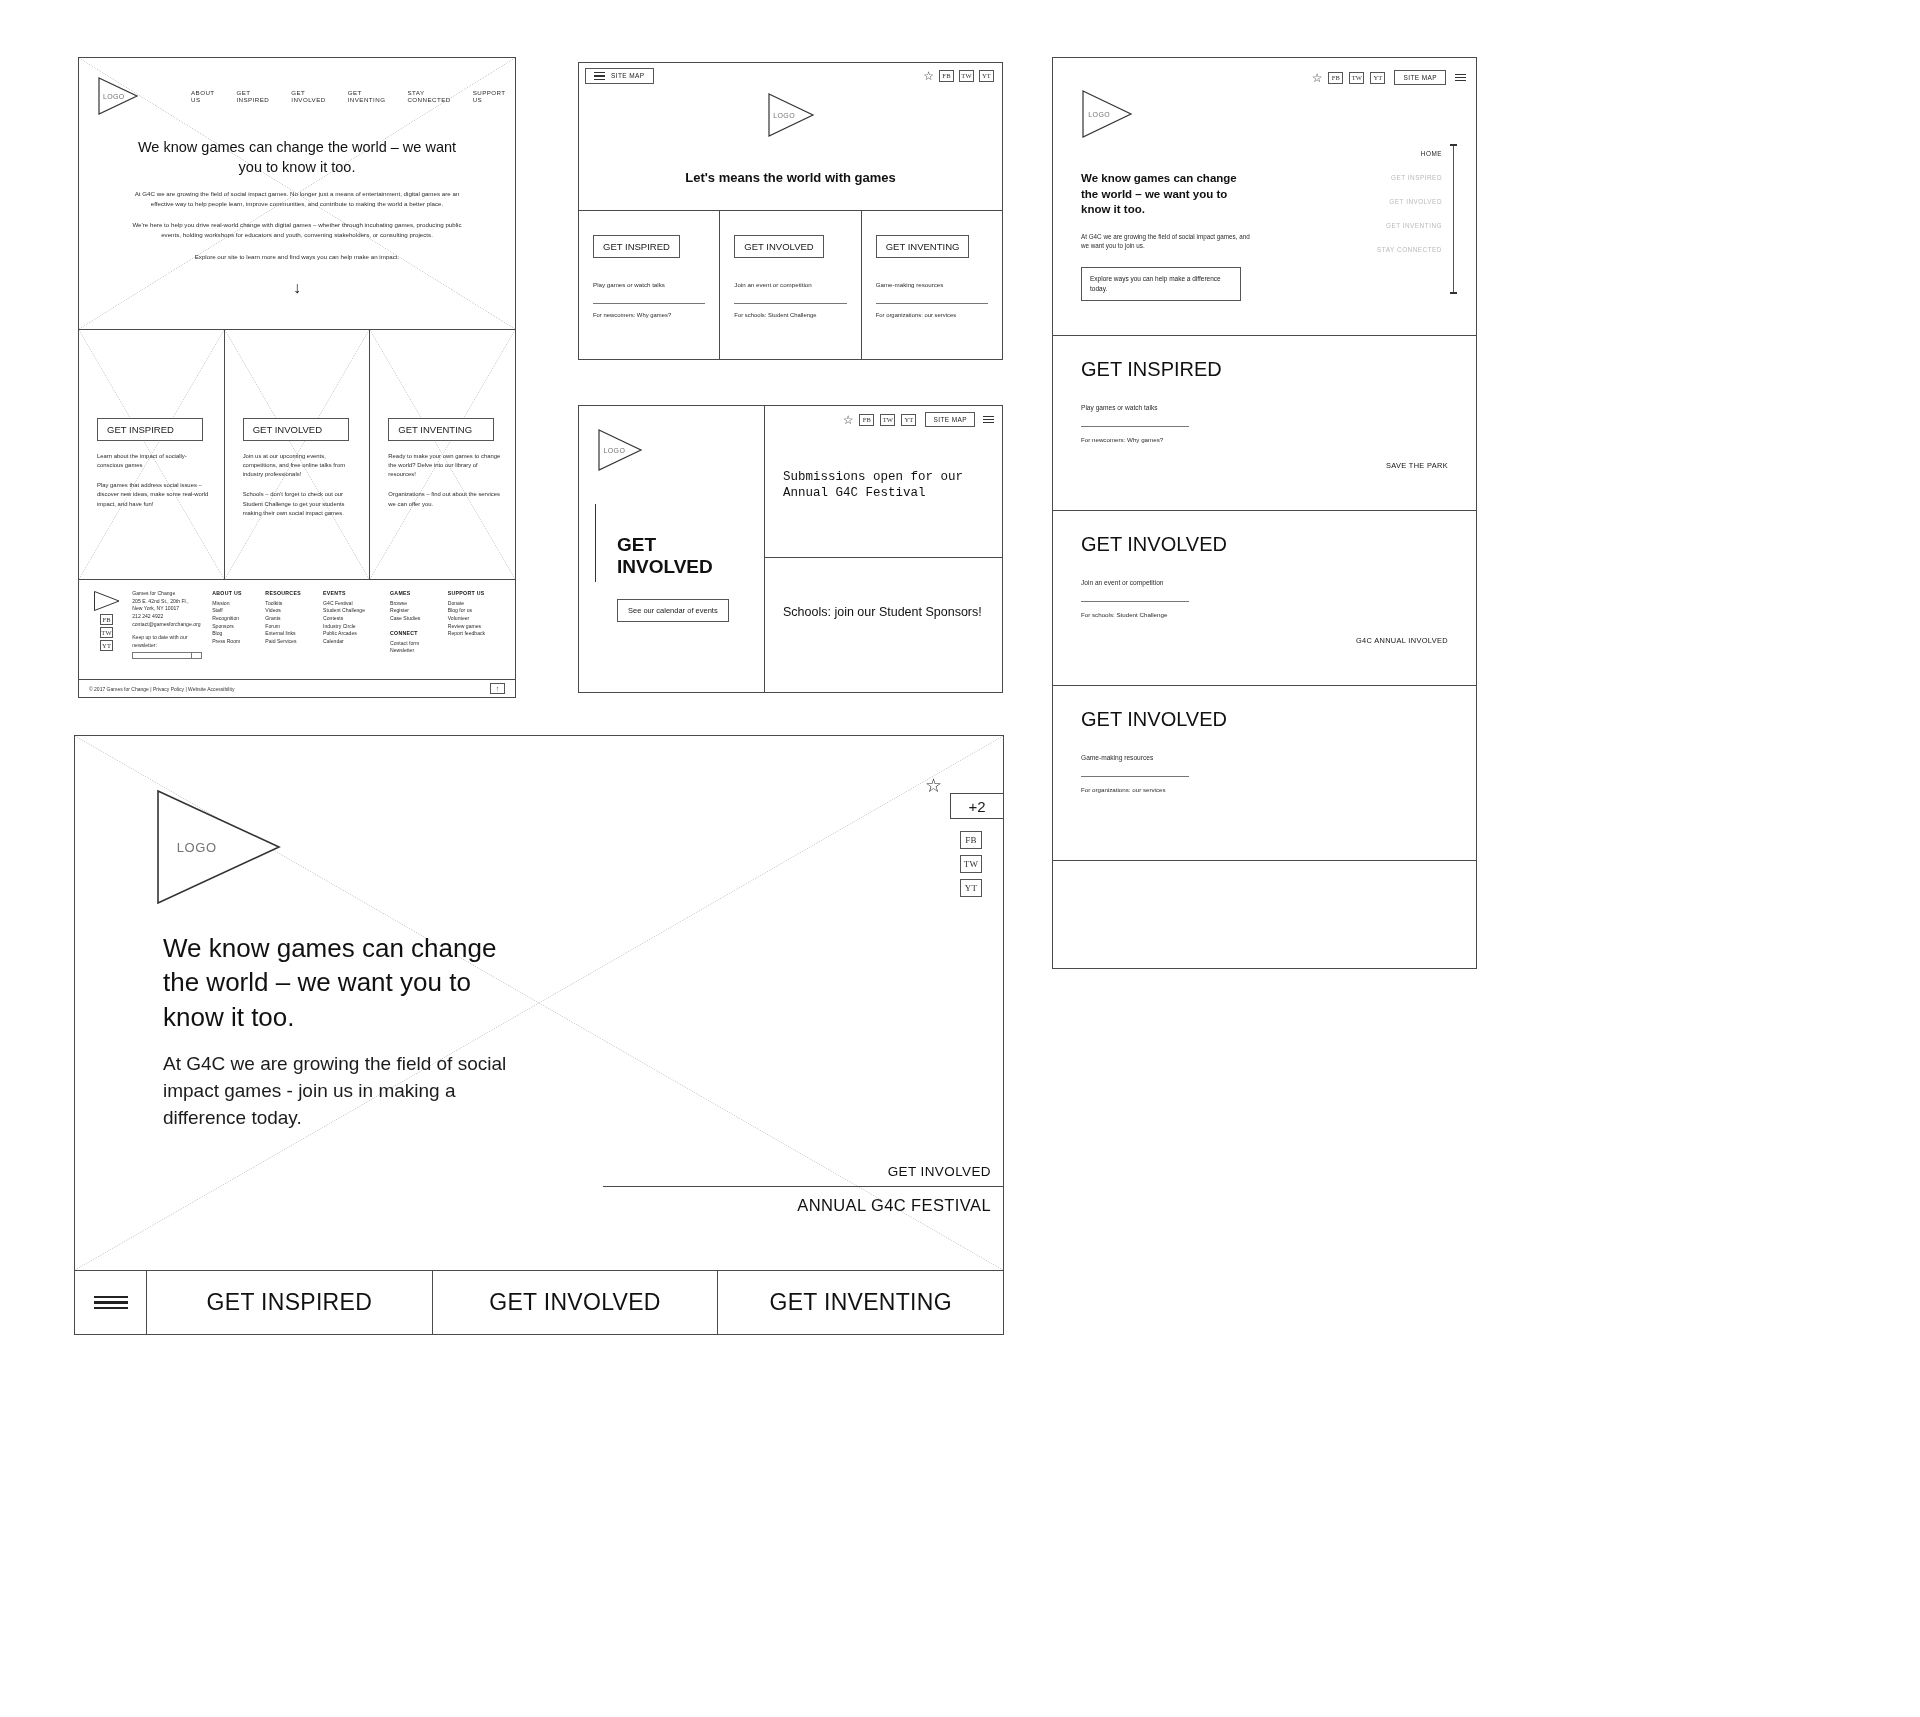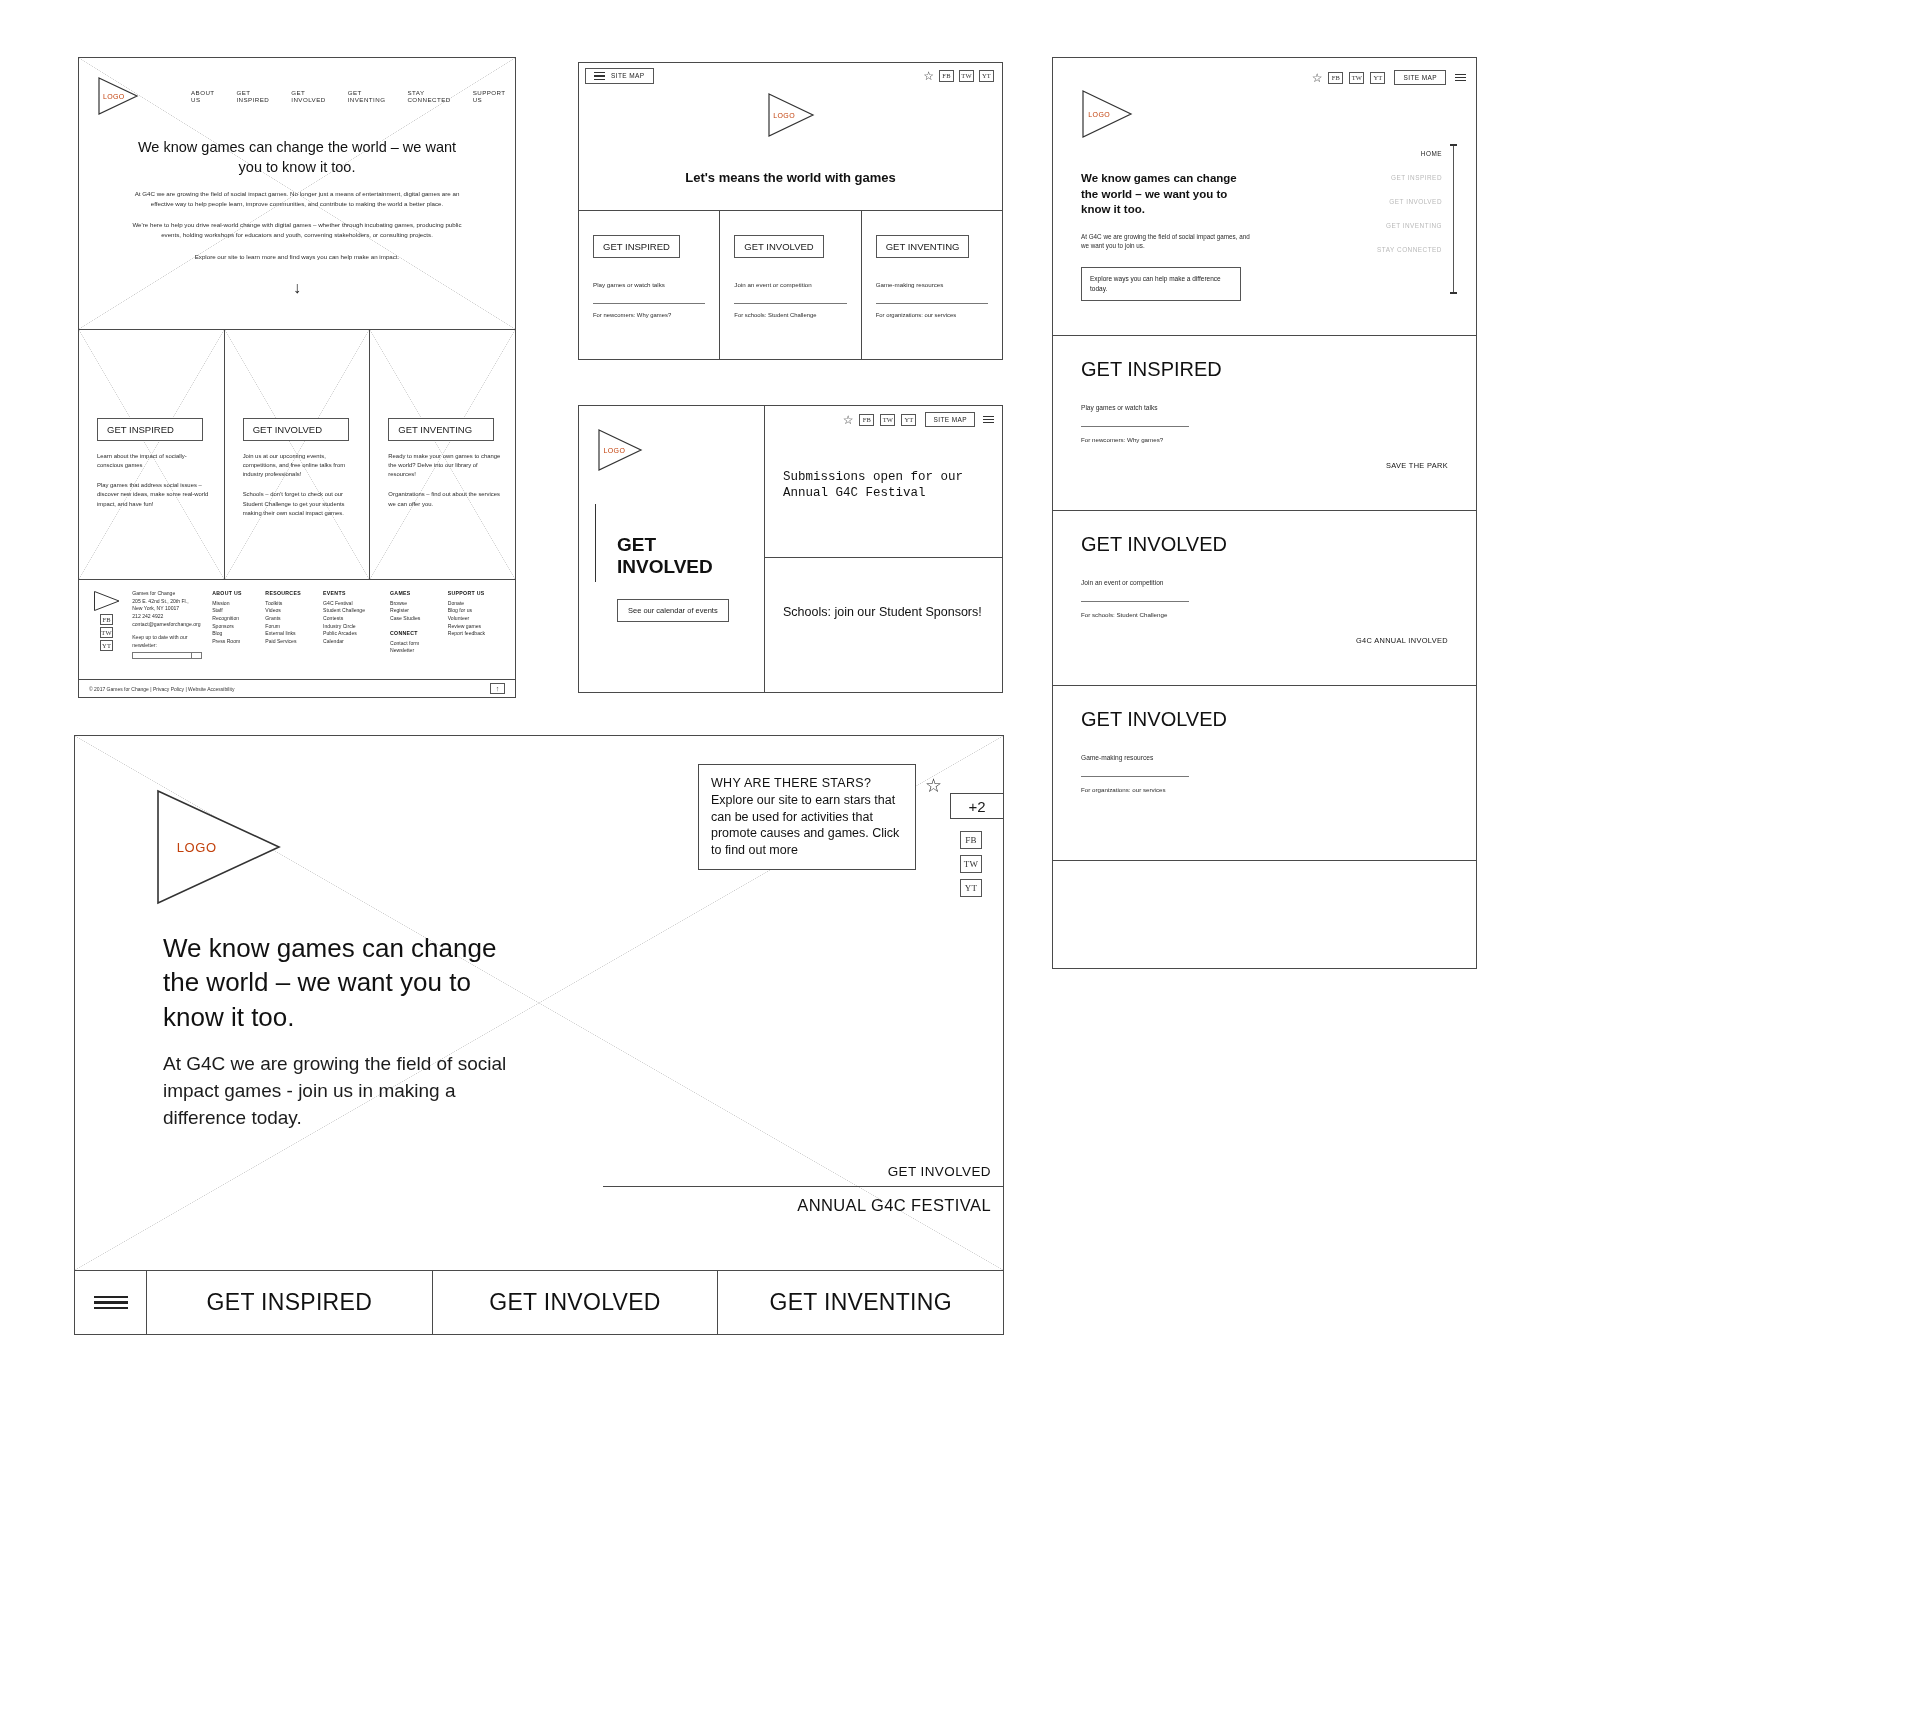--- a/index.html
+++ b/index.html
@@ -25,21 +25,21 @@
   .xbox::after {
     background: linear-gradient(to bottom right, transparent calc(50% - 0.4px), #c9c9c9 50%, transparent calc(50% + 0.4px));
   }
   .xbox > * { position: relative; z-index: 2; }
 
   
   .logo { position: relative; display: inline-block; }
   .logo svg { display: block; }
   .logo .ltxt {
     position: absolute; left: 14%; top: 50%; transform: translateY(-50%);
-    font-size: 7px; letter-spacing: .4px; color: #c2410c;
+    font-size: 7px; letter-spacing: .4px; color: #737373;
   }
 
   
   .sq {
     display: inline-flex; align-items: center; justify-content: center;
     border: 1px solid #555; font-size: 6.5px; color: #333;
     width: 15px; height: 12px; margin-left: 3px; letter-spacing: .2px; font-family: Liberation Serif, serif;
   }
   .sq.big { width: 22px; height: 18px; font-size: 9px; margin: 0 0 6px 0; }
 
@@ -467,24 +467,20 @@
       <span class="logo p5-logo">
         <svg width="128" height="118" viewBox="0 0 128 118">
             <polygon points="3,3 124,59 3,115" fill="#fff" stroke="#333" stroke-width="1.6"></polygon>
           </svg>
         <span class="ltxt">LOGO</span>
       </span>
 
       <h1 class="p5-h1">We know games can change the world – we want you to know it too.</h1>
       <p class="p5-p">At G4C we are growing the field of social impact games - join us in making a difference today.</p>
 
-      <div class="tip">
-        <span class="q">WHY ARE THERE STARS?</span>
-        <span>Explore our site to earn stars that can be used for activities that promote causes and games. Click to find out more</span>
-      </div>
       <span class="p5-star">☆</span>
       <div class="p5-plus">+2</div>
       <div class="p5-soc">
         <span class="sq big">FB</span>
         <span class="sq big">TW</span>
         <span class="sq big">YT</span>
       </div>
 
       <div class="p5-links">
         <div class="l1">GET INVOLVED</div>

